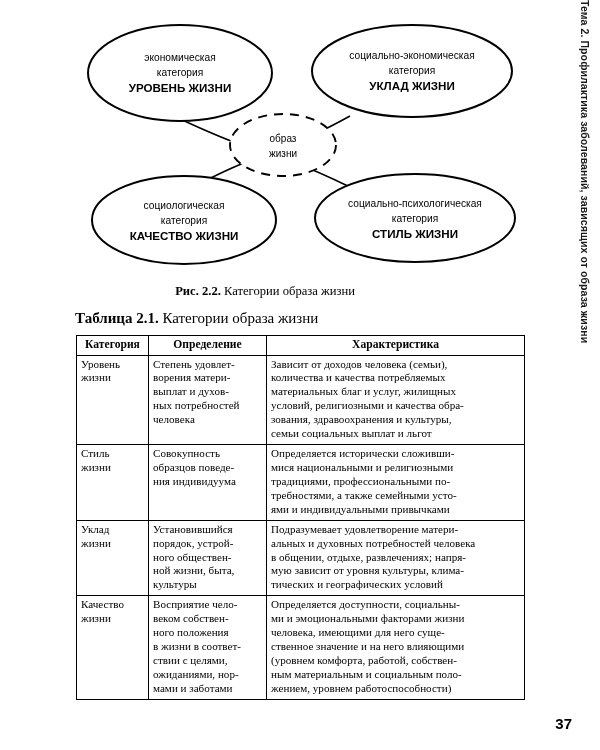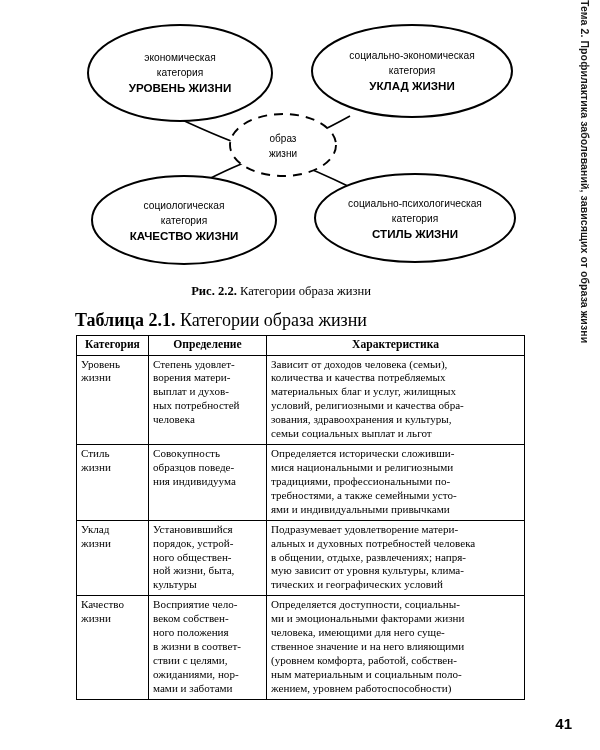--- a/index.html
+++ b/index.html
@@ -65,30 +65,29 @@
   }
 
   
   #fig-caption {
     position: absolute;
     left: 0;
     top: 284px;
     width: 530px;
     text-align: center;
     font-size: 12.6px;
-    margin-left: 16px;
   }
   #fig-caption .cap-bold { font-weight: bold; }
 
   #table-caption {
     position: absolute;
     left: 75px;
     top: 310px;
     width: 450px;
-    font-size: 18px;
+    font-size: 15px;
   }
   #table-caption .cap-bold { font-weight: bold; }
 
   
   #lifestyle-table {
     position: absolute;
     left: 76px;
     top: 335px;
     width: 448px;
     border-collapse: collapse;
@@ -286,13 +285,13 @@
           <span class="cell-line">человека, имеющими для него суще-</span>
           <span class="cell-line">ственное значение и на него влияющими</span>
           <span class="cell-line">(уровнем комфорта, работой, собствен-</span>
           <span class="cell-line">ным материальным и социальным поло-</span>
           <span class="cell-line">жением, уровнем работоспособности)</span>
         </td>
       </tr>
     </tbody>
 </table>
 
-<div id="page-number">41</div>
+<div id="page-number">37</div>
 
 </body></html>

